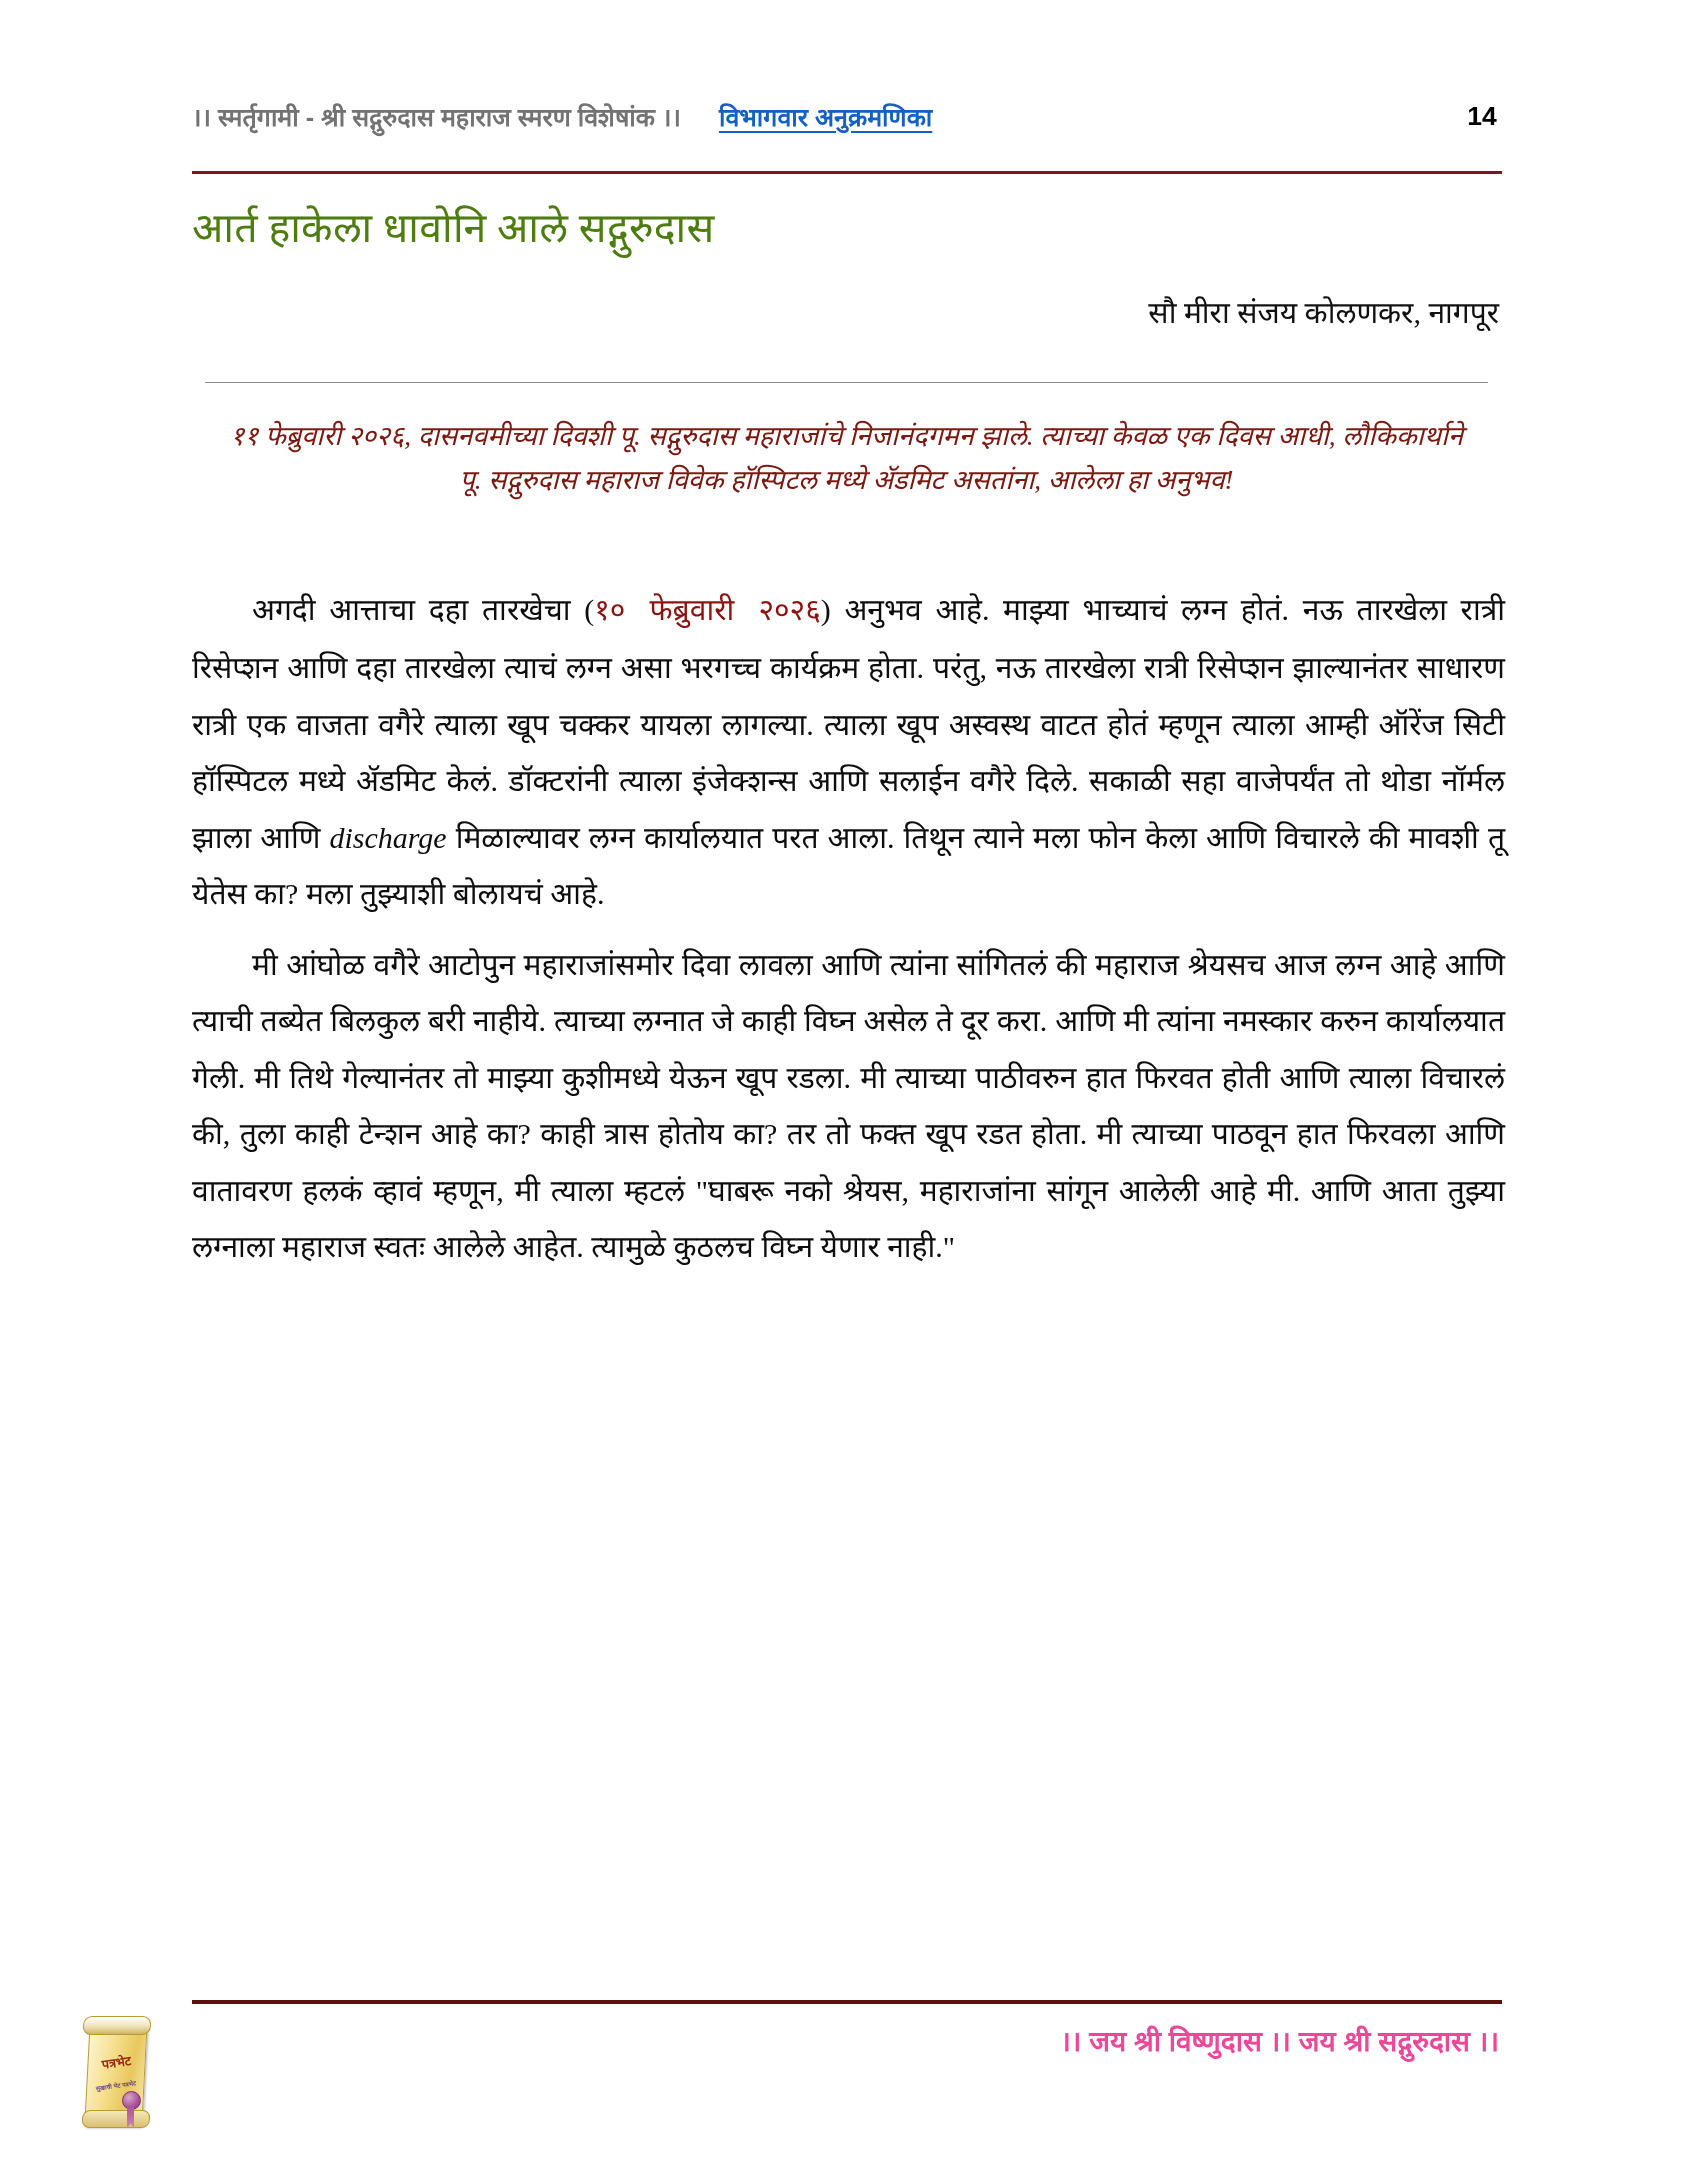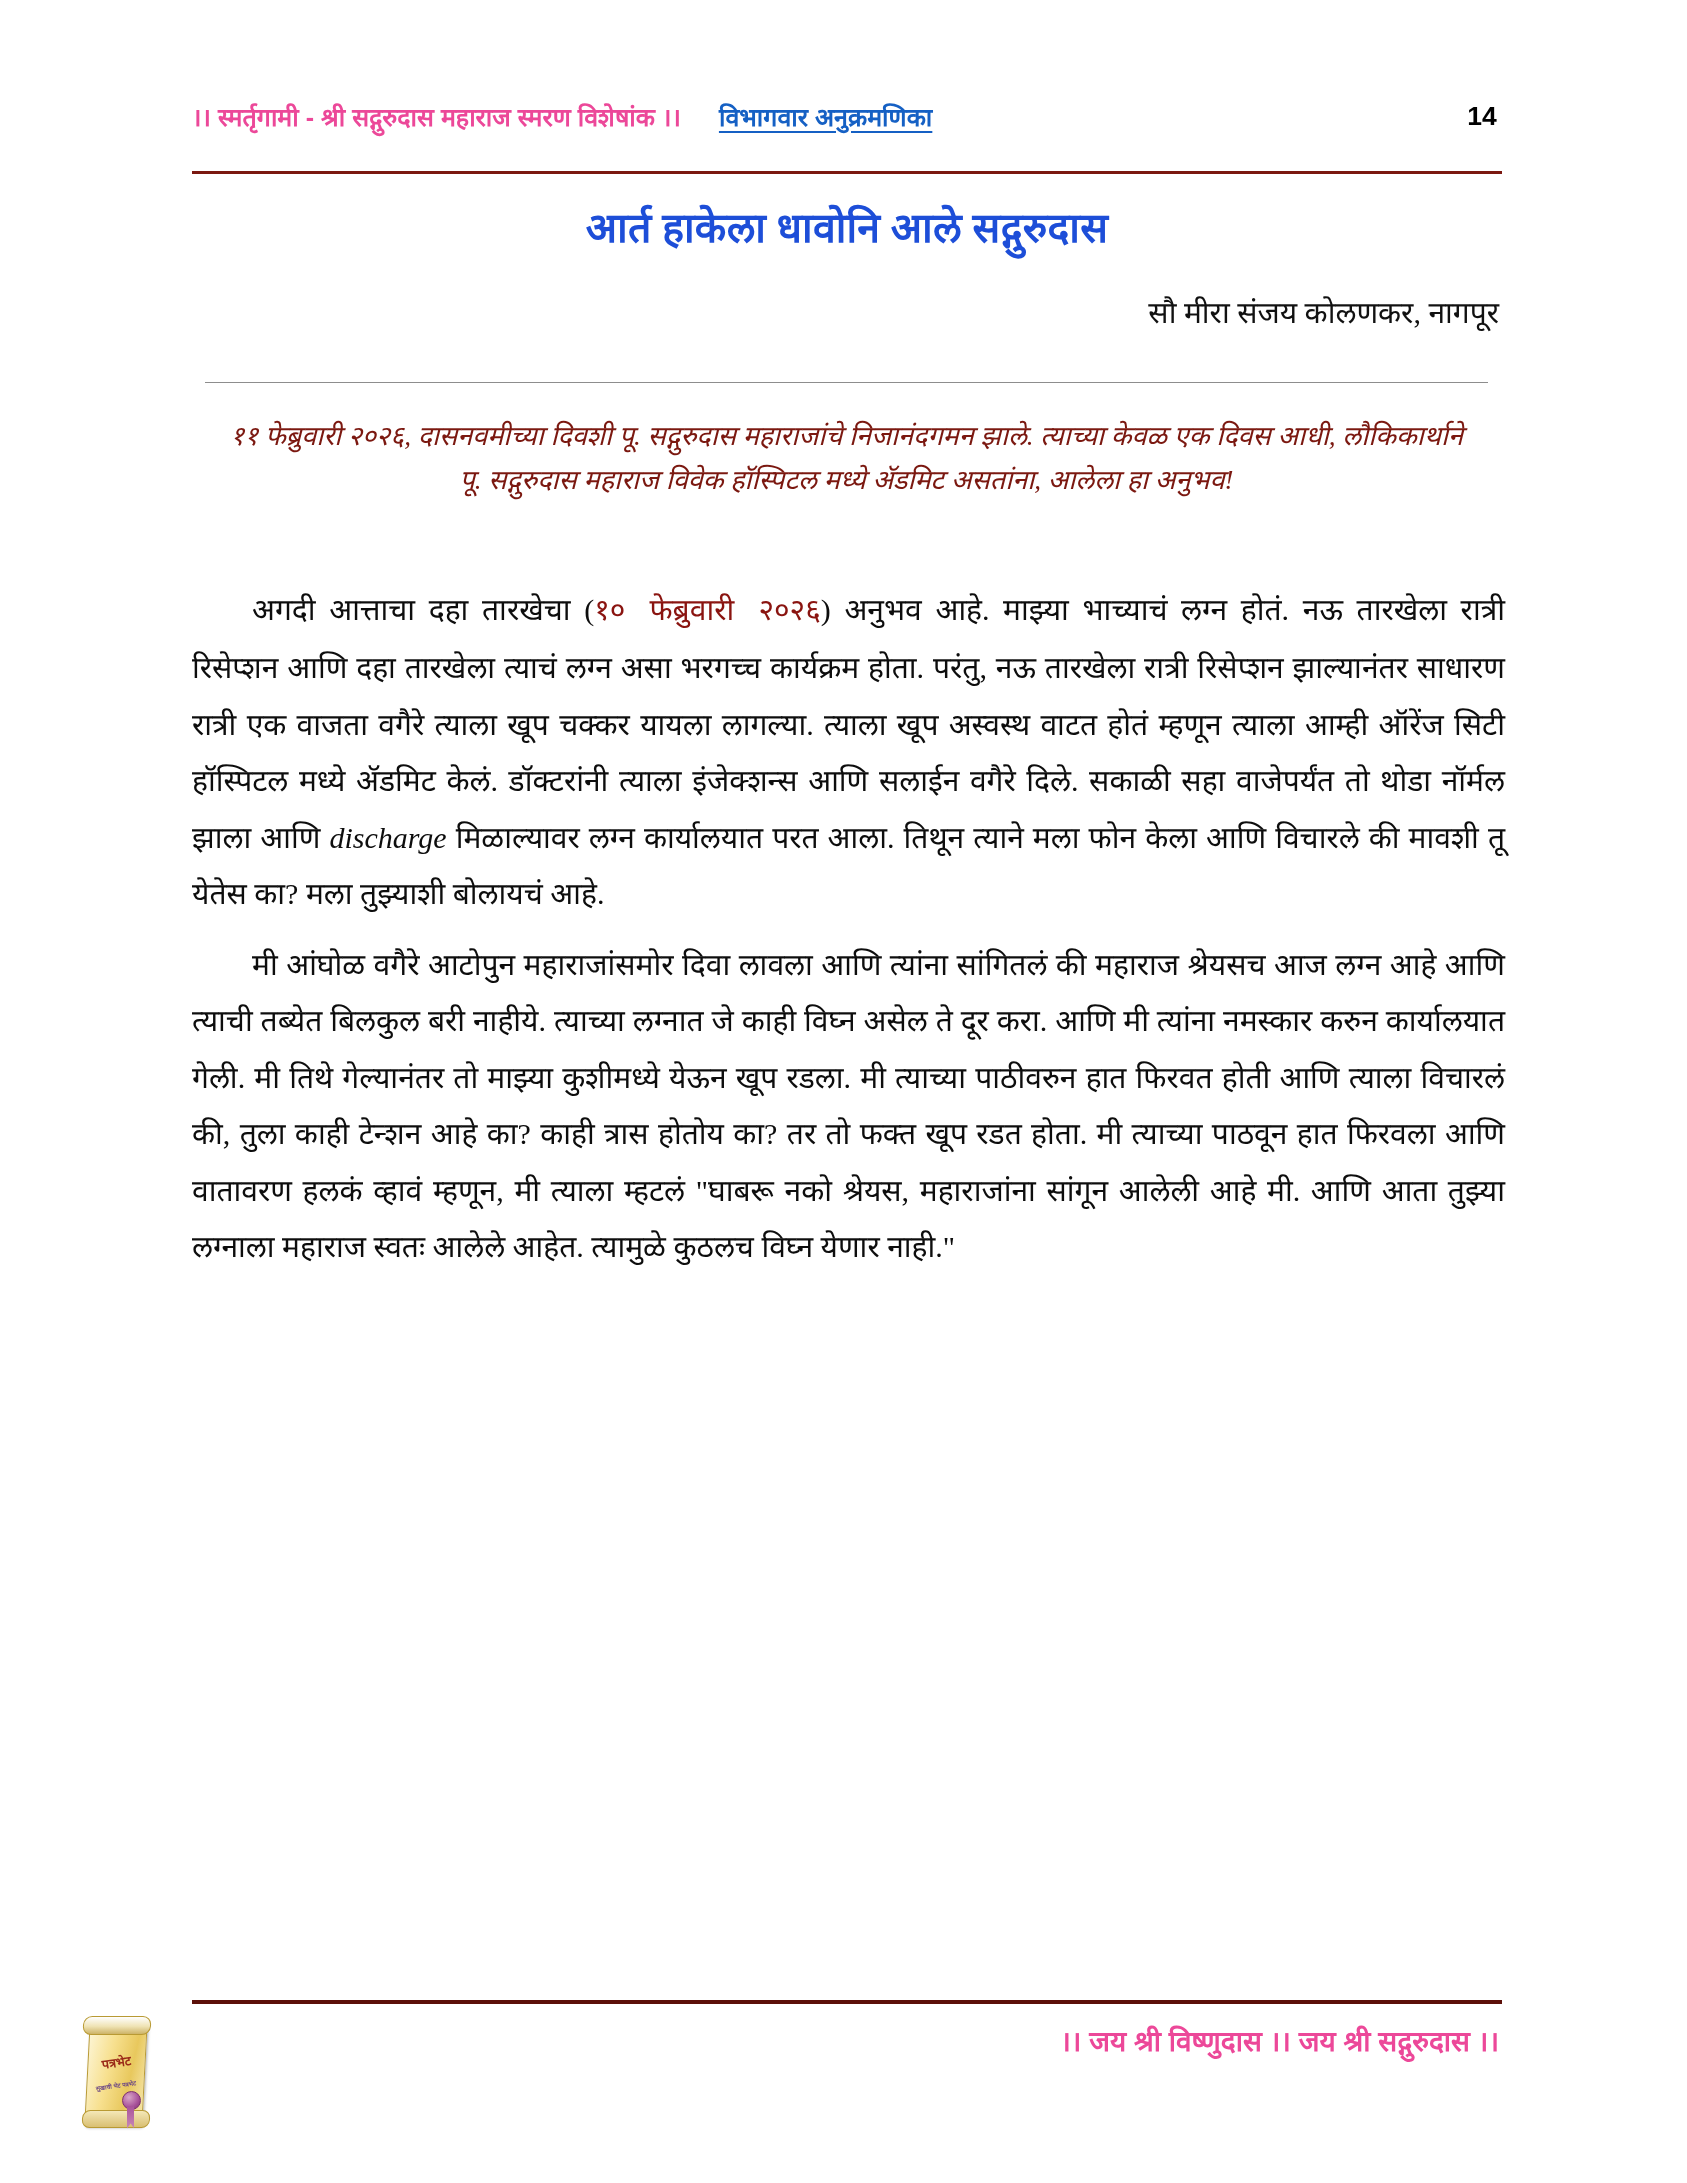--- a/index.html
+++ b/index.html
@@ -26,21 +26,21 @@
     top: 93px;
     width: 1310px;
     height: 46px;
     display: flex;
     align-items: center;
   }
   .header-left {
     font-family: "Liberation Sans", "DejaVu Sans", sans-serif;
     font-size: 25px;
     font-weight: 700;
-    color: #ec4899;
+    color: #737373;
     white-space: nowrap;
   }
   .header-toc {
     font-family: "Liberation Sans", "DejaVu Sans", sans-serif;
     font-size: 25px;
     font-weight: 700;
     color: #1560c4;
     text-decoration: underline;
     text-underline-offset: 4.6px;
     white-space: nowrap;
@@ -63,25 +63,24 @@
     height: 3.3px;
     background: #7b1810;
   }
 
   
   .doc-title {
     position: absolute;
     left: 192px;
     top: 198px;
     width: 1310px;
-    text-align: center;
     font-family: "Liberation Serif", "DejaVu Serif", serif;
     font-size: 41px;
-    font-weight: 700;
-    color: #1d4ed8;
+    font-weight: 400;
+    color: #4d7c0f;
     letter-spacing: 0.3px;
   }
   .doc-author {
     position: absolute;
     left: 192px;
     top: 291px;
     width: 1307px;
     text-align: right;
     font-family: "Liberation Serif", "DejaVu Serif", serif;
     font-size: 30px;

